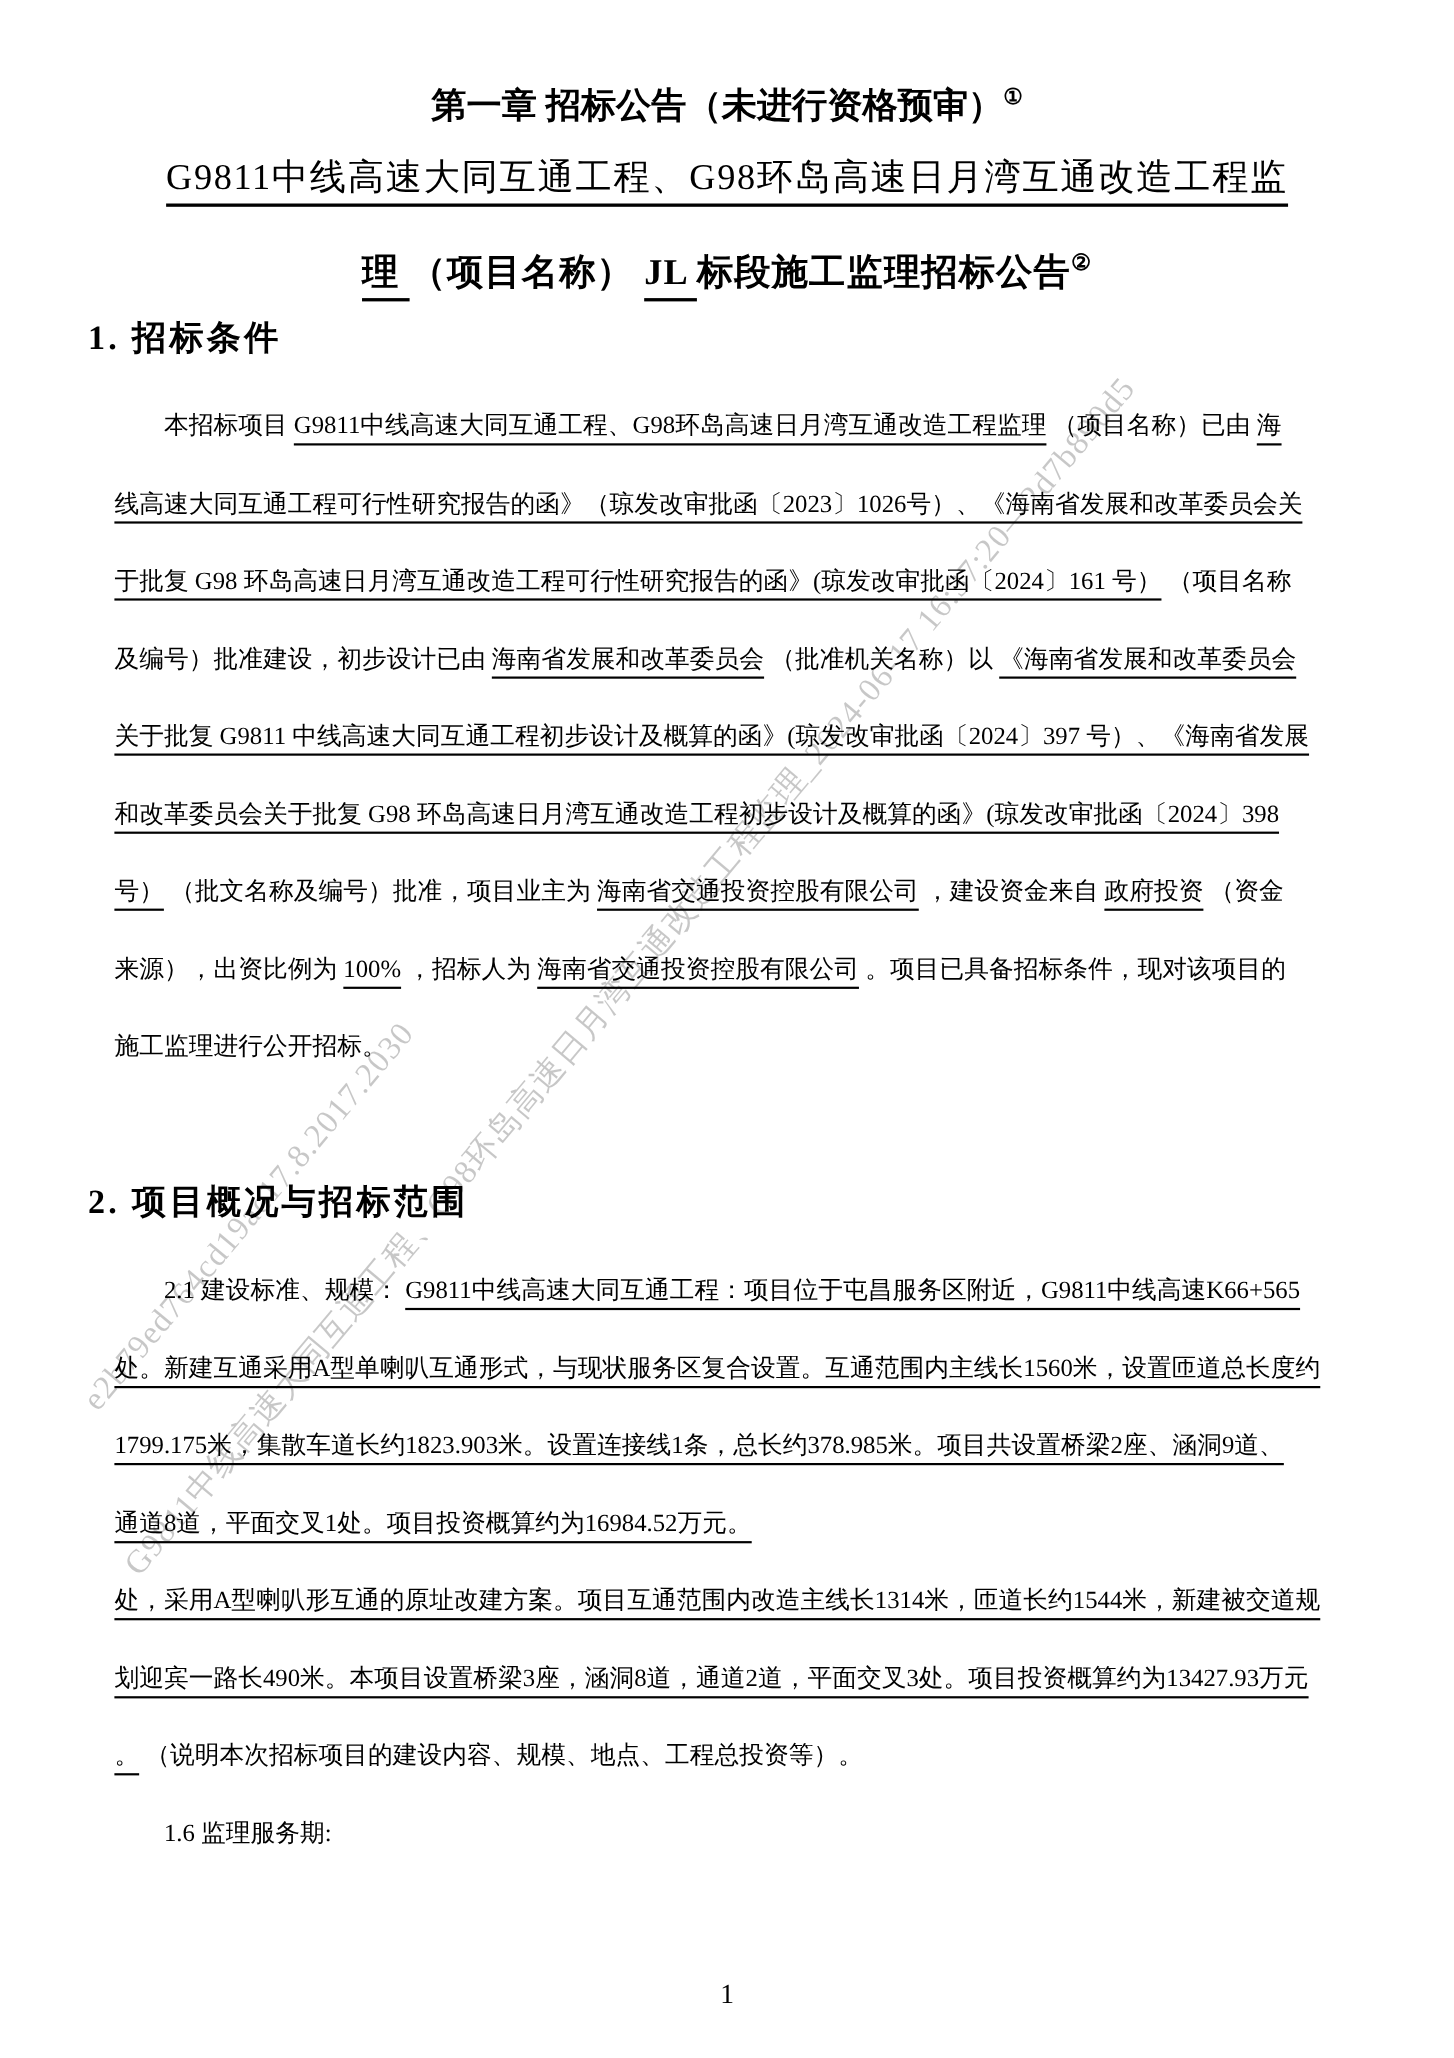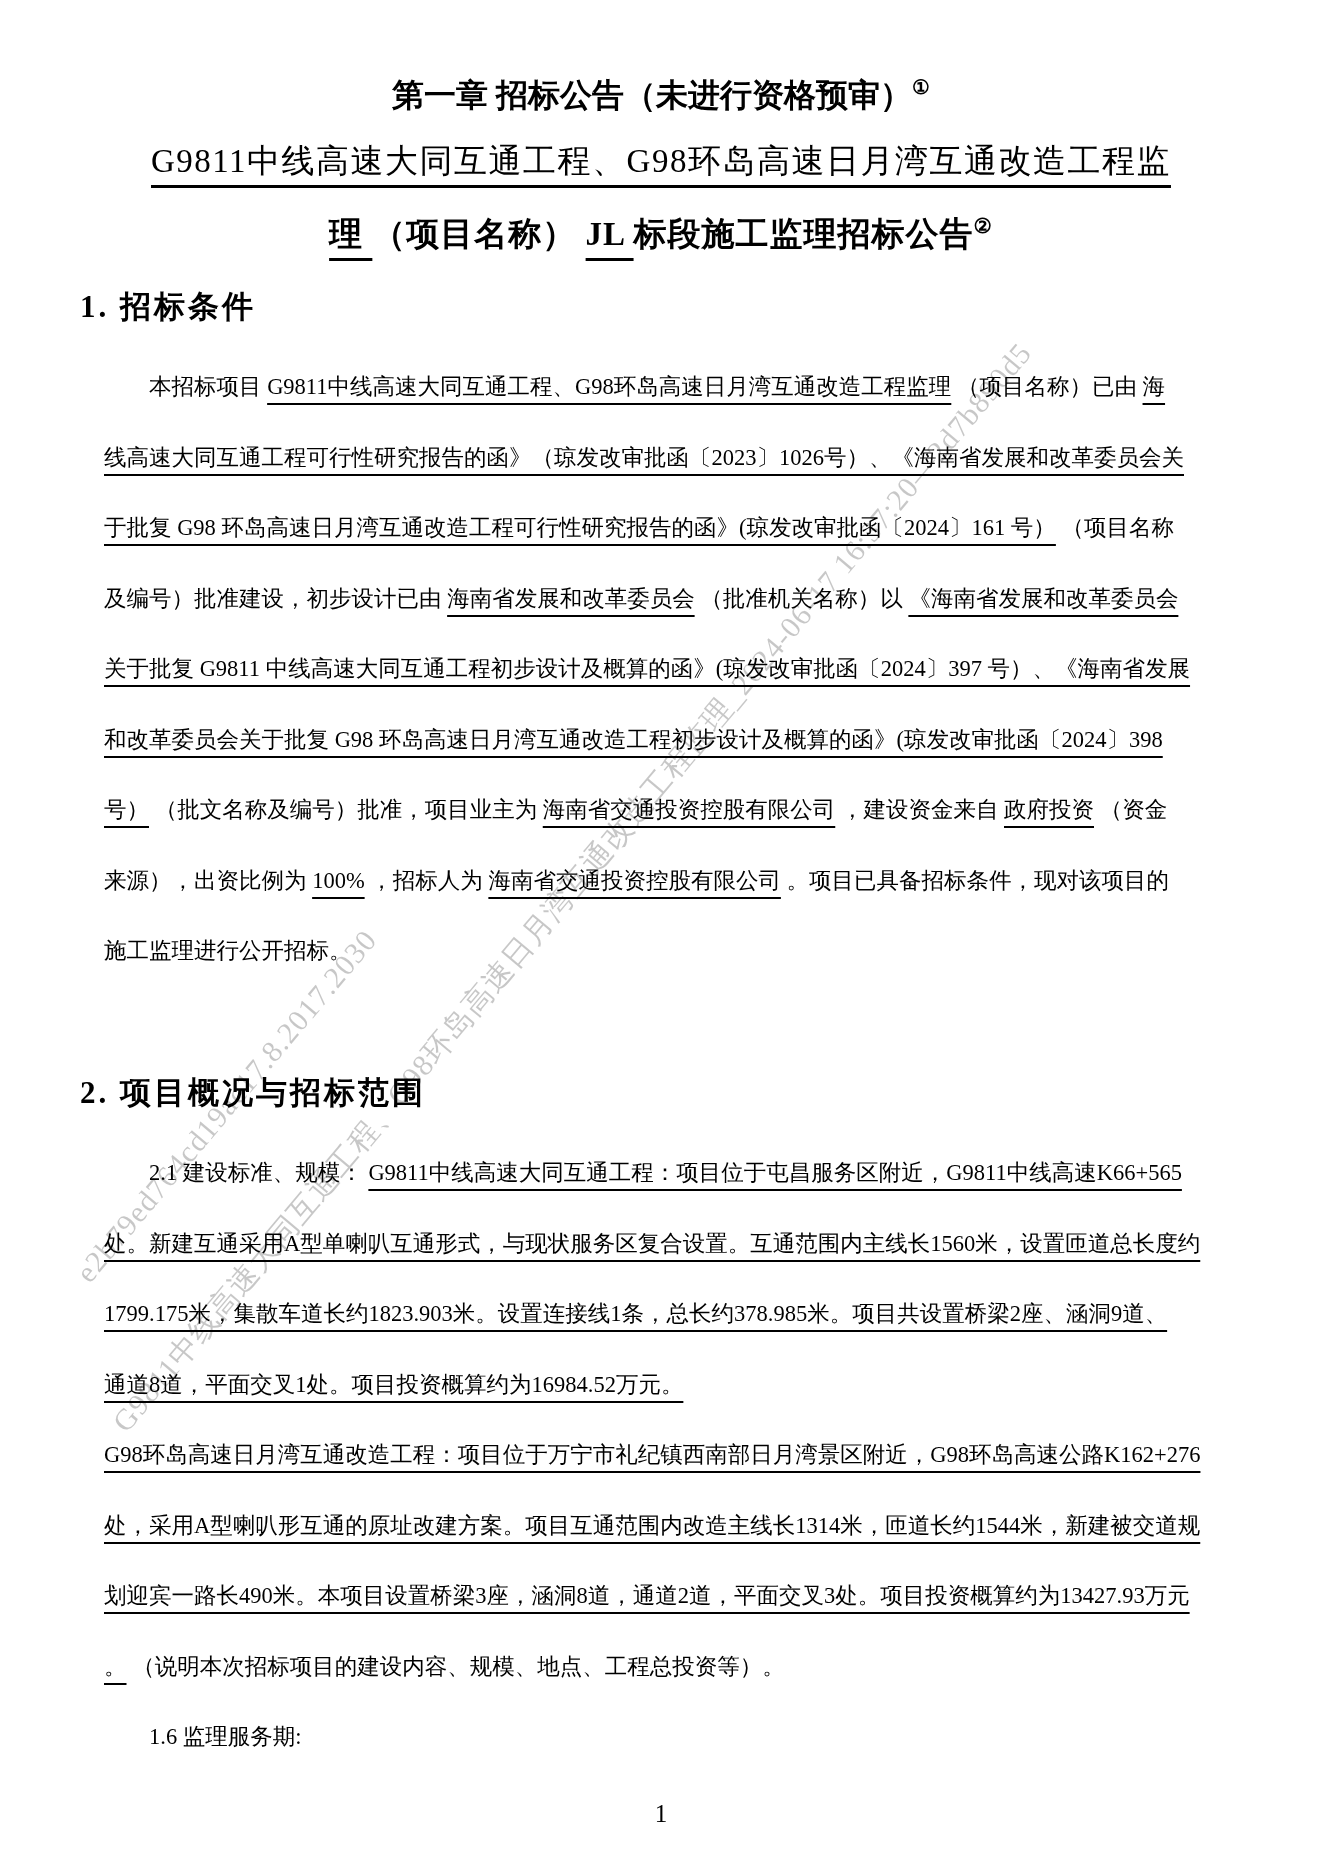--- a/index.html
+++ b/index.html
@@ -25,21 +25,21 @@
     pointer-events: none;
     letter-spacing: 1px;
   }
   #wm1 { left: 135px; top: 1400px; }
   #wm2 { left: 95px;  top: 1255px; }
 
   .center { width: 100%; text-align: center; }
 
   .t1 { position: absolute; top: 74px;  left: 0; font-size: 32px; font-weight: bold; }
   .t2 { position: absolute; top: 139px; left: 0; font-size: 33px; font-weight: normal; letter-spacing: 1.5px; }
-  .t3 { position: absolute; top: 212px; left: 0; font-size: 33px; font-weight: bold; letter-spacing: 1px; }
+  .t3 { position: absolute; top: 225px; left: 0; font-size: 33px; font-weight: bold; letter-spacing: 1px; }
 
   .h-sec {
     position: absolute; left: 80px;
     font-size: 31px; font-weight: bold; letter-spacing: 3px;
     white-space: nowrap;
   }
   #h1 { top: 286px; }
   #h2 { top: 1072px; }
 
   .para {
@@ -96,21 +96,20 @@
       <div class="line"><span>施工监理进行公开招标。</span></div>
     </div>
 
   <div class="h-sec" id="h2">2. 项目概况与招标范围</div>
 
   <div class="para" id="para2">
       <div class="line indent"><span>2.1 建设标准、规模： </span><span class="u">G9811中线高速大同互通工程：项目位于屯昌服务区附近，G9811中线高速K66+565</span></div>
       <div class="line"><span class="u">处。新建互通采用A型单喇叭互通形式，与现状服务区复合设置。互通范围内主线长1560米，设置匝道总长度约</span></div>
       <div class="line"><span class="u">1799.175米，集散车道长约1823.903米。设置连接线1条，总长约378.985米。项目共设置桥梁2座、涵洞9道、</span></div>
       <div class="line"><span class="u">通道8道，平面交叉1处。项目投资概算约为16984.52万元。</span></div>
-      <div class="line"><span class="u">G98环岛高速日月湾互通改造工程：项目位于万宁市礼纪镇西南部日月湾景区附近，G98环岛高速公路K162+276</span></div>
       <div class="line"><span class="u">处，采用A型喇叭形互通的原址改建方案。项目互通范围内改造主线长1314米，匝道长约1544米，新建被交道规</span></div>
       <div class="line"><span class="u">划迎宾一路长490米。本项目设置桥梁3座，涵洞8道，通道2道，平面交叉3处。项目投资概算约为13427.93万元</span></div>
       <div class="line"><span class="u">。</span><span> （说明本次招标项目的建设内容、规模、地点、工程总投资等）。</span></div>
       <div class="line indent"><span>1.6 监理服务期:</span></div>
     </div>
 
   <div class="pagenum">1</div>
 
 </div>
 

